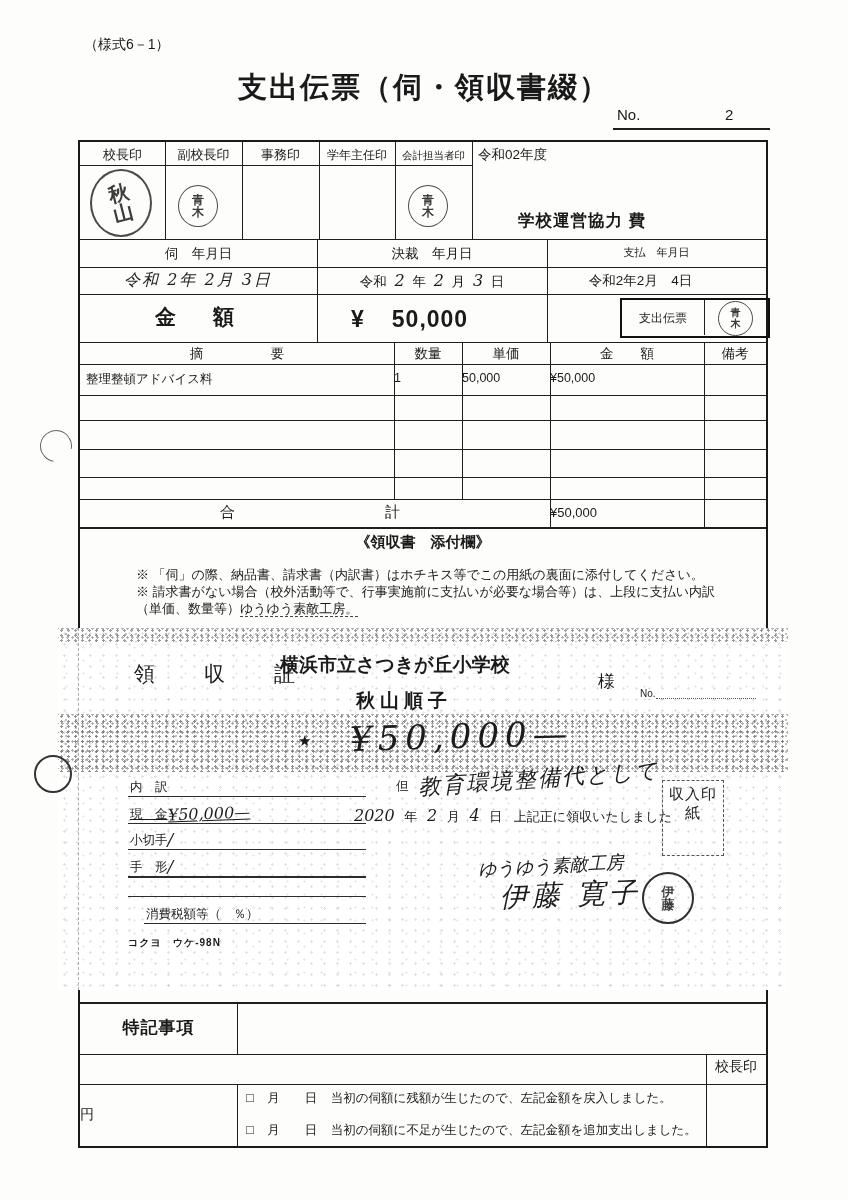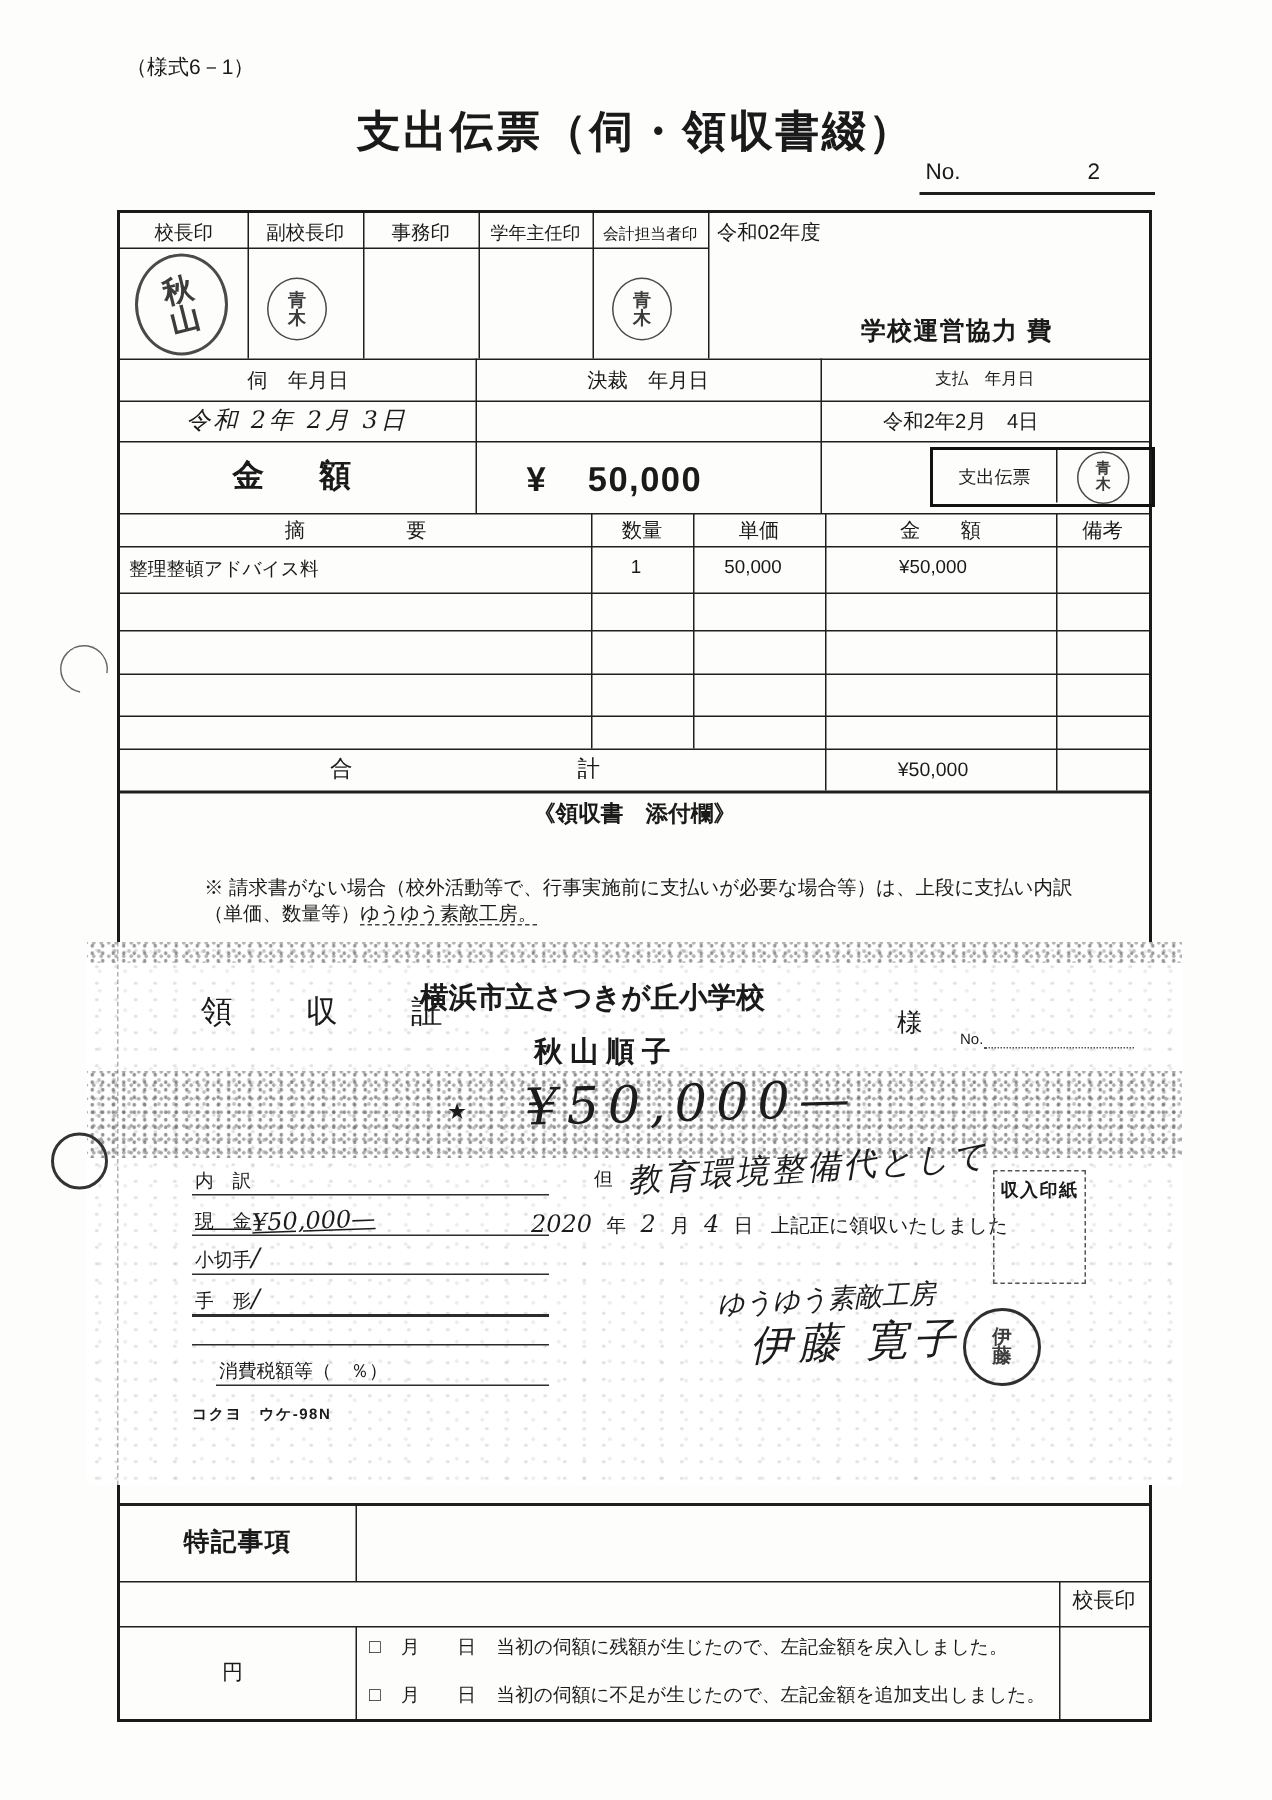--- a/index.html
+++ b/index.html
@@ -4,21 +4,21 @@
 <style>
   html,body{margin:0;padding:0;background:#e8e8e6;}
   #paper{position:relative;width:848px;height:1200px;background:#fdfdfc;overflow:hidden;
          font-family:"Liberation Sans",sans-serif;color:#1a1a1a;}
   .abs{position:absolute;}
   .lineh{position:absolute;height:1px;background:#1f1f1f;}
   .linev{position:absolute;width:1px;background:#1f1f1f;}
   .bold2{height:2px;}
   .lbl{position:absolute;color:#1a1a1a;}
   .ctr{text-align:center;}
-  .rgt{text-align:center;}
+  .rgt{text-align:left;}
   .hw{font-family:"DejaVu Serif",serif;font-style:italic;color:#1c1c1c;}
   .seal{position:absolute;border:2px solid #4a4a4a;border-radius:50%;display:flex;
         align-items:center;justify-content:center;color:#3c3c3c;
         font-family:"DejaVu Serif",serif;font-weight:bold;background:transparent;}
   .vtxt{width:1em;line-height:1.02;word-break:break-all;text-align:center;}
   .speck{background-image:
      radial-gradient(circle, rgba(70,70,70,.75) 1px, transparent 1.4px),
      radial-gradient(circle, rgba(110,110,110,.55) 1px, transparent 1.5px),
      radial-gradient(circle, rgba(50,50,50,.5) 1px, transparent 1.2px);
      background-size:7px 5px, 10px 8px, 5px 9px;
@@ -91,20 +91,29 @@
     </div>
     <div class="seal" style="left:328px;top:43px;width:38px;height:40px;font-size:12px;border-width:1.5px;">
       <div class="vtxt">青木</div>
     </div>
 
     <div class="lbl ctr" style="left:0;top:103px;width:237px;font-size:13.5px;">伺　年月日</div>
     <div class="lbl ctr" style="left:237px;top:103px;width:230px;font-size:13.5px;">決裁　年月日</div>
     <div class="lbl ctr" style="left:467px;top:103px;width:219px;font-size:11px;">支払　年月日</div>
 
     <div class="lbl hw ctr" style="left:8px;top:128px;width:220px;font-size:16px;letter-spacing:2px;">令和 2年 2月 3日</div>
+    <div class="lbl ctr" style="left:247px;top:129px;width:210px;font-size:13.5px;">
+      <span>令和</span>
+      <span class="hw" style="font-size:16px;margin:0 4px;">2</span>
+      <span>年</span>
+      <span class="hw" style="font-size:16px;margin:0 4px;">2</span>
+      <span>月</span>
+      <span class="hw" style="font-size:16px;margin:0 4px;">3</span>
+      <span>日</span>
+    </div>
     <div class="lbl ctr" style="left:467px;top:130px;width:187px;font-size:13.5px;">令和2年2月　4日</div>
 
     <div class="lbl ctr" style="left:0;top:161px;width:237px;font-size:21px;font-weight:600;letter-spacing:8px;">金　額</div>
     <div class="abs" style="left:237px;top:158px;width:230px;height:38px;display:flex;align-items:center;padding-left:34px;box-sizing:border-box;">
       <span style="font-size:23px;font-weight:600;margin-right:28px;">¥</span>
       <span style="font-size:23px;font-weight:600;letter-spacing:1px;">50,000</span>
     </div>
     <div class="abs" style="left:540px;top:156px;width:150px;height:40px;border:2.5px solid #111;box-sizing:border-box;">
       <div class="linev" style="left:82px;top:0;height:35px;"></div>
       <div class="lbl ctr" style="left:0;top:10px;width:82px;font-size:12px;">支出伝票</div>
@@ -123,20 +132,21 @@
     <div class="lbl rgt" style="left:314px;top:229px;width:60px;font-size:12.5px;">1</div>
     <div class="lbl rgt" style="left:382px;top:229px;width:80px;font-size:12.5px;">50,000</div>
     <div class="lbl rgt" style="left:470px;top:229px;width:144px;font-size:12.5px;">¥50,000</div>
     <div class="lbl" style="left:628px;top:229px;width:56px;font-size:12.5px;"></div>
 
     <div class="lbl" style="left:140px;top:361px;font-size:15px;">合</div>
     <div class="lbl" style="left:305px;top:361px;font-size:15px;">計</div>
     <div class="lbl rgt" style="left:470px;top:363px;width:144px;font-size:13px;">¥50,000</div>
 
     <div class="lbl ctr" style="left:0;top:391px;width:686px;font-size:15px;font-weight:600;">《領収書　添付欄》</div>
+    <div class="lbl" style="left:56px;top:424px;width:600px;font-size:13px;line-height:17.5px;">※ 「伺」の際、納品書、請求書（内訳書）はホチキス等でこの用紙の裏面に添付してください。</div>
     <div class="lbl" style="left:56px;top:441px;width:620px;font-size:13px;line-height:17.5px;">※ 請求書がない場合（校外活動等で、行事実施前に支払いが必要な場合等）は、上段に支払い内訳</div>
     <div class="lbl" style="left:56px;top:458px;width:620px;font-size:13px;line-height:17.5px;">
       <span>（単価、数量等）</span><span style="border-bottom:1px dashed #444;">ゆうゆう素敵工房。</span>
     </div>
 
     <div class="lbl ctr" style="left:0;top:874px;width:157px;font-size:17px;font-weight:600;letter-spacing:1px;">特記事項</div>
 
     <div class="lbl ctr" style="left:626px;top:916px;width:60px;font-size:14px;">校長印</div>
     <div class="lbl rgt" style="left:0;top:964px;width:150px;font-size:14px;">円</div>
     <div class="lbl" style="left:166px;top:948px;width:456px;font-size:12.5px;">
@@ -197,21 +207,21 @@
       <span class="hw" style="font-size:16px;margin-right:6px;">2020</span>
       <span>年</span>
       <span class="hw" style="font-size:16px;margin:0 6px;">2</span>
       <span>月</span>
       <span class="hw" style="font-size:16px;margin:0 6px;">4</span>
       <span>日</span>
       <span style="margin-left:8px;">上記正に領収いたしました</span>
     </div>
 
     <div class="abs" style="left:604px;top:152px;width:62px;height:76px;border:1.5px dashed #555;box-sizing:border-box;">
-      <div class="lbl ctr" style="left:0;top:4px;width:100%;font-size:12px;letter-spacing:1px;font-weight:700;text-align:center;">収入印紙</div>
+      <div class="lbl ctr" style="left:0;top:4px;width:100%;font-size:15px;letter-spacing:1px;font-weight:400;text-align:center;">収入印紙</div>
     </div>
 
     <div class="lbl hw" style="left:420px;top:226px;font-size:18px;transform:rotate(-3deg);">ゆうゆう素敵工房</div>
     <div class="lbl hw" style="left:442px;top:248px;font-size:28px;letter-spacing:4px;transform:rotate(-2deg);">伊藤 寛子</div>
     <div class="seal" style="left:584px;top:244px;width:48px;height:48px;font-size:13px;border-color:#2f2f2f;">
       <div class="vtxt">伊藤</div>
     </div>
 
     <div class="lbl" style="left:70px;top:308px;font-size:10px;font-weight:700;letter-spacing:1px;">コクヨ　ウケ-98N</div>
   </div>

